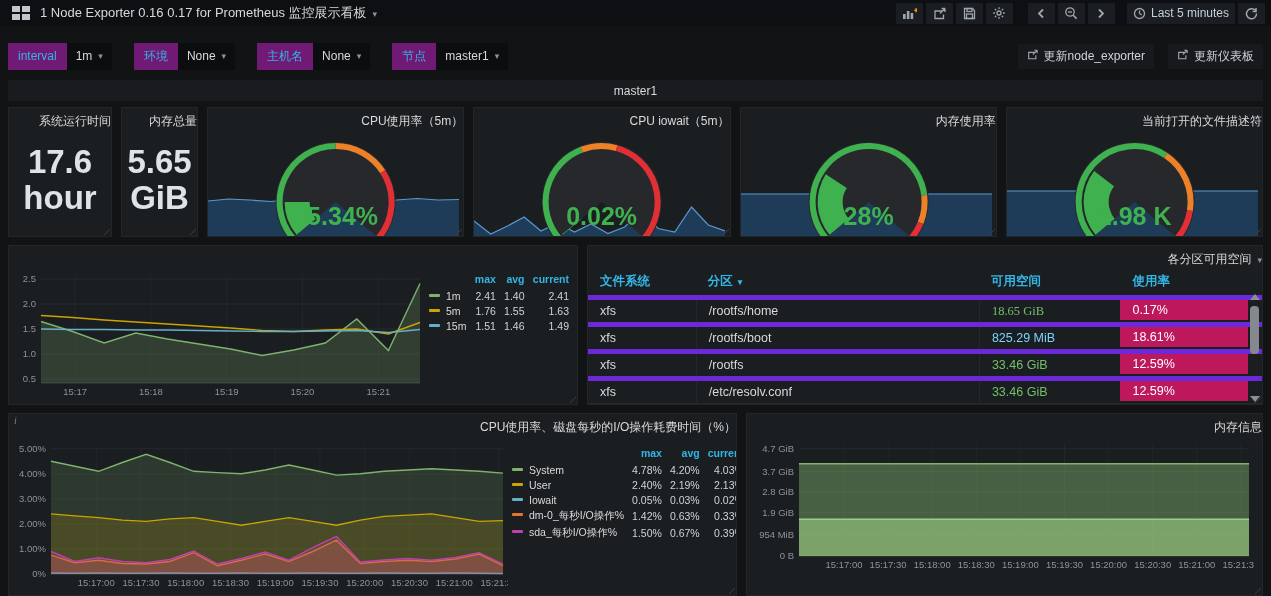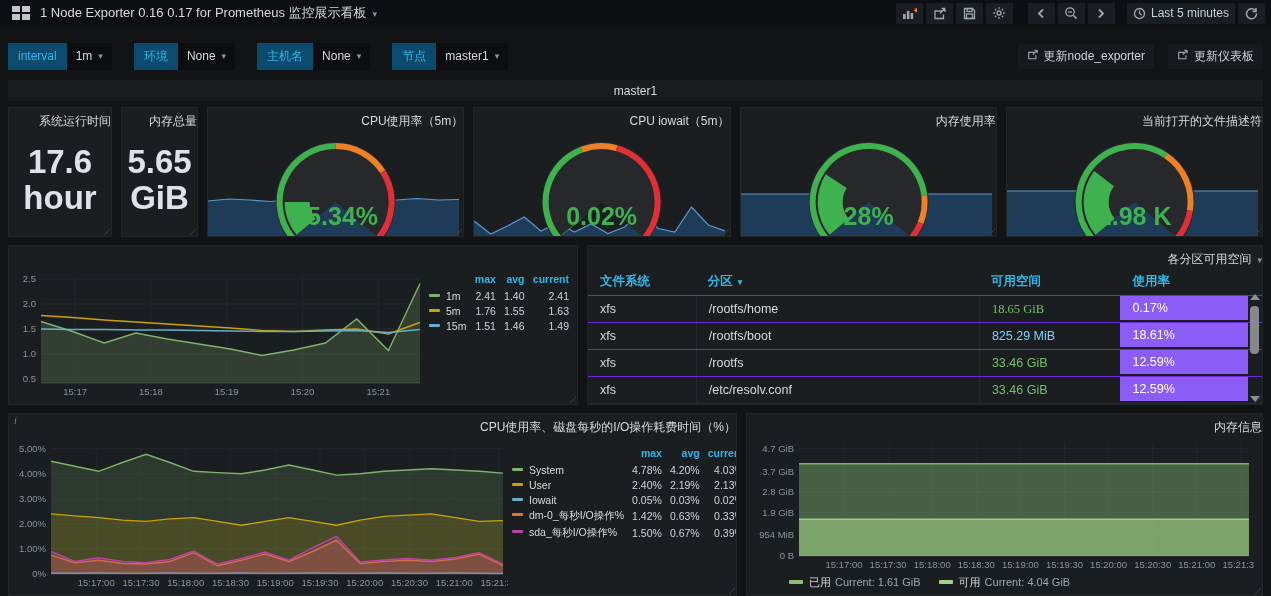--- a/index.html
+++ b/index.html
@@ -15,21 +15,21 @@
   .caret::after { content:"▾"; color:#8e9399; font-size:9px; margin-left:6px; }
   .nav-right { margin-left:auto; display:flex; align-items:flex-end; }
   .nav-btn { height:21px; min-width:27px; background:#1a1d21; display:flex; align-items:center; justify-content:center; margin-left:3px; border-radius:1px; cursor:pointer; padding:0 6px; }
   .nav-btn svg { stroke:#9fa6ad; fill:none; stroke-width:1.3; }
   .nav-group { margin-left:12px; display:flex; }
   .time-label { font-size:12px; color:#c7d0d9; margin-left:5px; }
 
   
   .submenu { display:flex; align-items:center; padding:16px 8px 0 8px; height:44px; }
   .chip { display:flex; margin-right:22px; height:27px; }
-  .chip-label { background:#0c4a6e; color:#33b5e5; font-size:12px; padding:0 10px; display:flex; align-items:center; }
+  .chip-label { background:#701a75; color:#33b5e5; font-size:12px; padding:0 10px; display:flex; align-items:center; }
   .chip-value { background:#0b0d0f; color:#d8d9da; font-size:12px; padding:0 9px; display:flex; align-items:center; cursor:pointer; }
   .sm-links { margin-left:auto; display:flex; }
   .sm-link { display:flex; align-items:center; font-size:12px; color:#d0d4d9; background:#17191d; padding:4px 9px; margin-left:14px; cursor:pointer; }
   .ext-icon { margin-right:6px; }
   .ext-icon svg { stroke:#9fa6ad; fill:none; stroke-width:1.3; }
 
   
   .dash { padding:10px 8px 0 8px; }
   .row-title { height:21px; background:#191b1f; display:flex; align-items:center; justify-content:center; font-size:12px; color:#d8d9da; cursor:pointer; margin-bottom:6px; }
   .prow { display:flex; gap:9px; }
@@ -64,24 +64,24 @@
   .legend-table td.sname { text-align:left; color:#d8d9da; cursor:pointer; padding-left:0; }
   .swatch { display:inline-block; width:11px; height:3px; border-radius:1px; vertical-align:middle; margin-right:6px; margin-top:-2px; }
   .mem-leg-item .swatch { width:14px; height:4px; }
   .mem-leg-name { color:#d8d9da; cursor:pointer; margin-right:4px; }
 
   
   .pt { position:absolute; top:24px; left:0; right:0; bottom:0; }
   .pt-grid { display:grid; grid-template-columns:16% 42% 21% 1fr; }
   .pt-head { font-size:12.5px; font-weight:bold; color:#33b5e5; padding:3px 0 5px 0; }
   .pt-head > div { padding-left:12px; cursor:pointer; }
-  .pt-row { height:27px; border-top:1px solid #6d28d9; font-size:12.5px; align-items:stretch; }
+  .pt-row { height:27px; border-top:5px solid #6d28d9; font-size:12.5px; align-items:stretch; }
   .pt-row > div { display:flex; align-items:center; padding-left:12px; border-left:1px solid #24272b; }
   .pt-row > div:first-child { border-left:none; }
-  .usage-cell { background:#8b5cf6; color:#fff; margin:0 14px 2px 0; border-left:none !important; }
+  .usage-cell { background:#be185d; color:#fff; margin:0 14px 2px 0; border-left:none !important; }
   .pt-partial { height:6px; background:#56a64b; margin-right:14px; }
   .sort-caret::after { content:"▾"; color:#33b5e5; font-size:9px; margin-left:5px; }
   .scrollbar { position:absolute; right:1px; top:48px; bottom:2px; width:13px; display:flex; flex-direction:column; align-items:center; }
   .scroll-up,.scroll-down { width:0; height:0; border-left:5px solid transparent; border-right:5px solid transparent; cursor:pointer; }
   .scroll-up { border-bottom:6px solid #8a8f96; }
   .scroll-down { border-top:6px solid #8a8f96; margin-top:auto; }
   .scroll-thumb { width:9px; height:48px; background:#85898f; border-radius:4px; margin-top:6px; cursor:pointer; }
 </style>
 </head>
 <body>
@@ -514,19 +514,15 @@
             <line x1="48" x2="498" y1="96.72404040404041" y2="96.72404040404041" stroke="#26292e"></line>
             <text x="43" y="99.72404040404041" text-anchor="end" font-size="9.5" fill="#8e9399">954 MiB</text>
             <line x1="48" x2="498" y1="118" y2="118" stroke="#26292e"></line>
             <text x="43" y="121" text-anchor="end" font-size="9.5" fill="#8e9399">0 B</text>
             <line x1="48" x2="498" y1="118" y2="118" stroke="#3a3e44"></line>
             <polygon points="48,118 48.0,25.8 88.9,25.8 129.8,25.8 170.7,25.8 211.6,25.8 252.5,25.8 293.5,25.8 334.4,25.8 375.3,25.8 416.2,25.8 457.1,25.8 498.0,25.8 498,118" fill="#7eb26d" fill-opacity="0.45"></polygon>
             <polyline points="48.0,25.8 88.9,25.8 129.8,25.8 170.7,25.8 211.6,25.8 252.5,25.8 293.5,25.8 334.4,25.8 375.3,25.8 416.2,25.8 457.1,25.8 498.0,25.8 " fill="none" stroke="#7eb26d" stroke-width="1.4"></polyline>
             <polygon points="48,118 48.0,81.2 88.9,81.2 129.8,81.2 170.7,81.2 211.6,81.2 252.5,81.2 293.5,81.2 334.4,81.2 375.3,81.2 416.2,81.2 457.1,81.2 498.0,81.2 498,118" fill="#9fd083" fill-opacity="0.6"></polygon>
             <polyline points="48.0,81.2 88.9,81.2 129.8,81.2 170.7,81.2 211.6,81.2 252.5,81.2 293.5,81.2 334.4,81.2 375.3,81.2 416.2,81.2 457.1,81.2 498.0,81.2 " fill="none" stroke="#9fd083" stroke-width="1.4"></polyline>
           </svg></div>
-      <div id="legend-mem">
-          <span class="mem-leg-item"><span class="swatch" style="background: rgb(140, 192, 112);"></span><span class="mem-leg-name">已用</span><span>Current: 1.61 GiB</span></span>
-          <span class="mem-leg-item"><span class="swatch" style="background: rgb(169, 207, 141);"></span><span class="mem-leg-name">可用</span><span>Current: 4.04 GiB</span></span>
-        </div>
     </div>
   </div>
 </div>
 
 </body></html>

